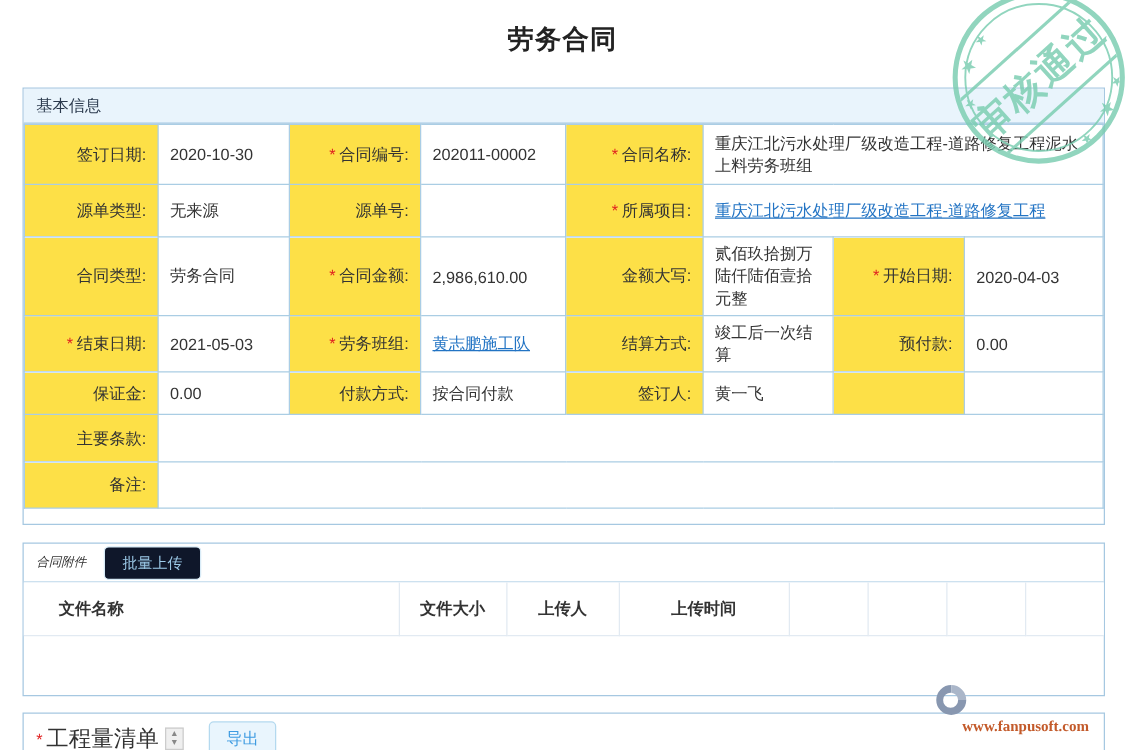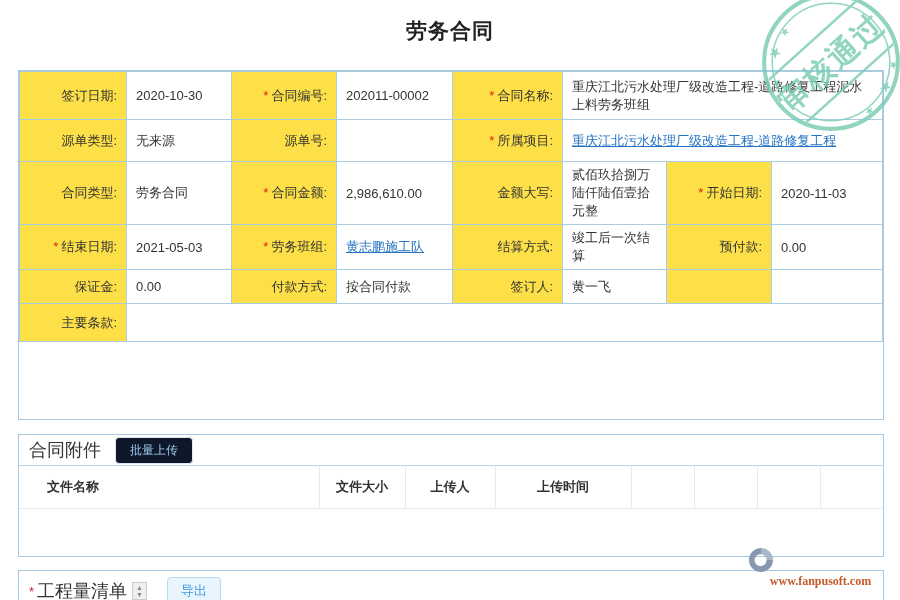--- a/index.html
+++ b/index.html
@@ -22,21 +22,21 @@
   table.grid td.lbl { background:#fde047; text-align:right; }
   table.grid td.val { background:#fff; text-align:left; }
   tr.r1{height:48px} tr.r2{height:42px} tr.r3{height:43px} tr.r4{height:43px}
   tr.r5{height:34px} tr.r6{height:34px} tr.r7{height:38px} tr.r8{height:37px}
   .req { color:#e02020; margin-right:3px; font-size:13px; }
   a.lnk { color:#2374c4; text-decoration:underline; cursor:pointer; }
 
   
   .sec-attach { top:434px; height:123px; }
   .attach-head { display:flex; align-items:center; padding:5px 10px; height:31px; border-bottom:1px solid #bdd7ea; }
-  .attach-title { font-size:18px; color:#333; }
+  .attach-title { font-size:10px; color:#333;font-style:italic; }
   .btn-upload { margin-left:14px; font-size:12px; color:#9dcbe9; background:#0f172a;
     border:1px solid #d8ebf7; border-radius:4px; padding:4px 14px; cursor:pointer; }
   table.files { width:100%; border-collapse:collapse; table-layout:fixed; }
   table.files th { font-size:13px; font-weight:bold; color:#333; height:42px;
     border-right:1px solid #e2eaf2; border-bottom:1px solid #e2eaf2; background:#fff; text-align:center; }
   table.files th:first-child { text-align:left; padding-left:28px; }
   table.files th:last-child { border-right:none; }
 
   
   .sec-boq { top:570px; height:40px; }
@@ -85,20 +85,21 @@
         <text x="56" y="26" font-size="11" fill="#79cdb0">★</text>
         <text x="16" y="58" font-size="11" fill="#79cdb0">★</text>
         <text x="92" y="134" font-size="15" fill="#79cdb0">★</text>
         <text x="114" y="122" font-size="11" fill="#79cdb0">★</text>
         <text x="66" y="140" font-size="11" fill="#79cdb0">★</text>
       </g>
     </g>
   </svg>
 
   <div class="section sec-basic">
+    <div class="sec-head">基本信息</div>
     <table class="grid">
       <colgroup>
         <col style="width:107px">
           <col style="width:105px">
           <col style="width:105px">
           <col style="width:116px">
         <col style="width:110px">
           <col style="width:104px">
           <col style="width:105px">
           <col>
@@ -121,21 +122,21 @@
         <td class="val" colspan="3"><a class="lnk">重庆江北污水处理厂级改造工程-道路修复工程</a></td>
       </tr>
       <tr class="r3">
         <td class="lbl"><span class="req"></span><span>合同类型:</span></td>
         <td class="val">劳务合同</td>
         <td class="lbl"><span class="req">*</span><span>合同金额:</span></td>
         <td class="val">2,986,610.00</td>
         <td class="lbl"><span class="req"></span><span>金额大写:</span></td>
         <td class="val">贰佰玖拾捌万陆仟陆佰壹拾元整</td>
         <td class="lbl"><span class="req">*</span><span>开始日期:</span></td>
-        <td class="val">2020-11-03</td>
+        <td class="val">2020-04-03</td>
       </tr>
       <tr class="r4">
         <td class="lbl"><span class="req">*</span><span>结束日期:</span></td>
         <td class="val">2021-05-03</td>
         <td class="lbl"><span class="req">*</span><span>劳务班组:</span></td>
         <td class="val"><a class="lnk">黄志鹏施工队</a></td>
         <td class="lbl"><span class="req"></span><span>结算方式:</span></td>
         <td class="val">竣工后一次结算</td>
         <td class="lbl"><span class="req"></span><span>预付款:</span></td>
         <td class="val">0.00</td>
@@ -145,20 +146,24 @@
         <td class="val">0.00</td>
         <td class="lbl"><span class="req"></span><span>付款方式:</span></td>
         <td class="val">按合同付款</td>
         <td class="lbl"><span class="req"></span><span>签订人:</span></td>
         <td class="val">黄一飞</td>
         <td class="lbl"></td>
         <td class="val"></td>
       </tr>
       <tr class="r7">
         <td class="lbl"><span class="req"></span><span>主要条款:</span></td>
+        <td class="val" colspan="7"></td>
+      </tr>
+      <tr class="r8">
+        <td class="lbl"><span class="req"></span><span>备注:</span></td>
         <td class="val" colspan="7"></td>
       </tr>
     </tbody>
       </table>
   </div>
 
   <div class="section sec-attach">
     <div class="attach-head">
       <span class="attach-title">合同附件</span>
       <button class="btn-upload">批量上传</button>

